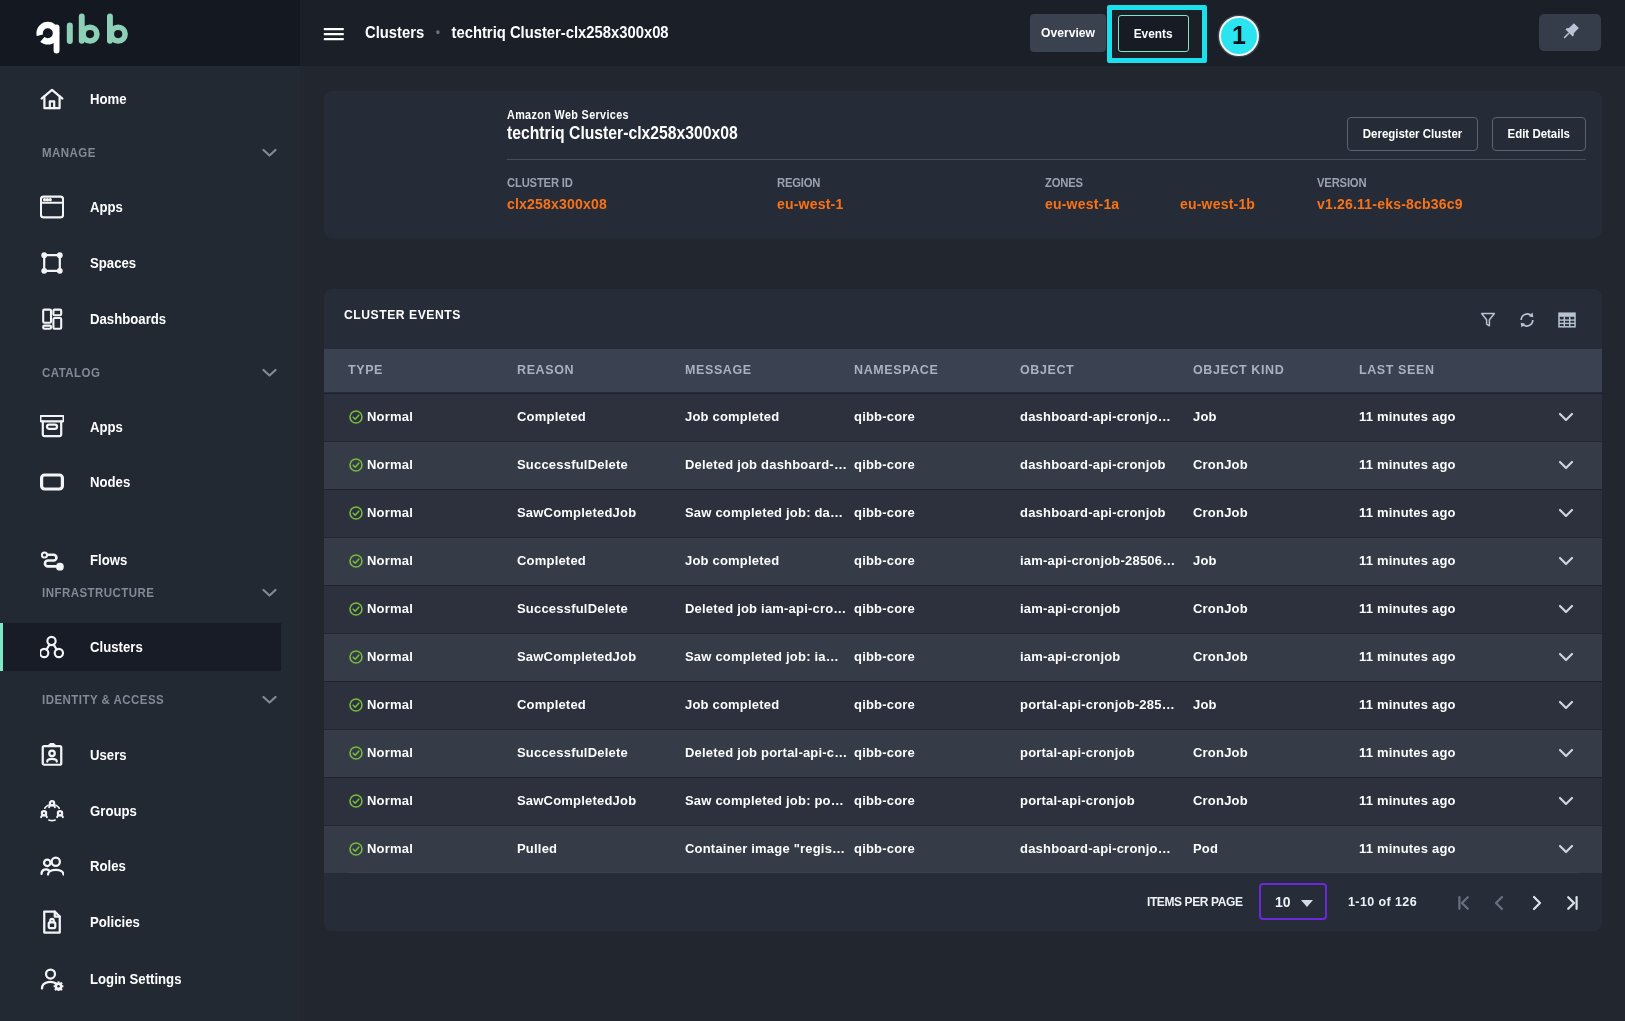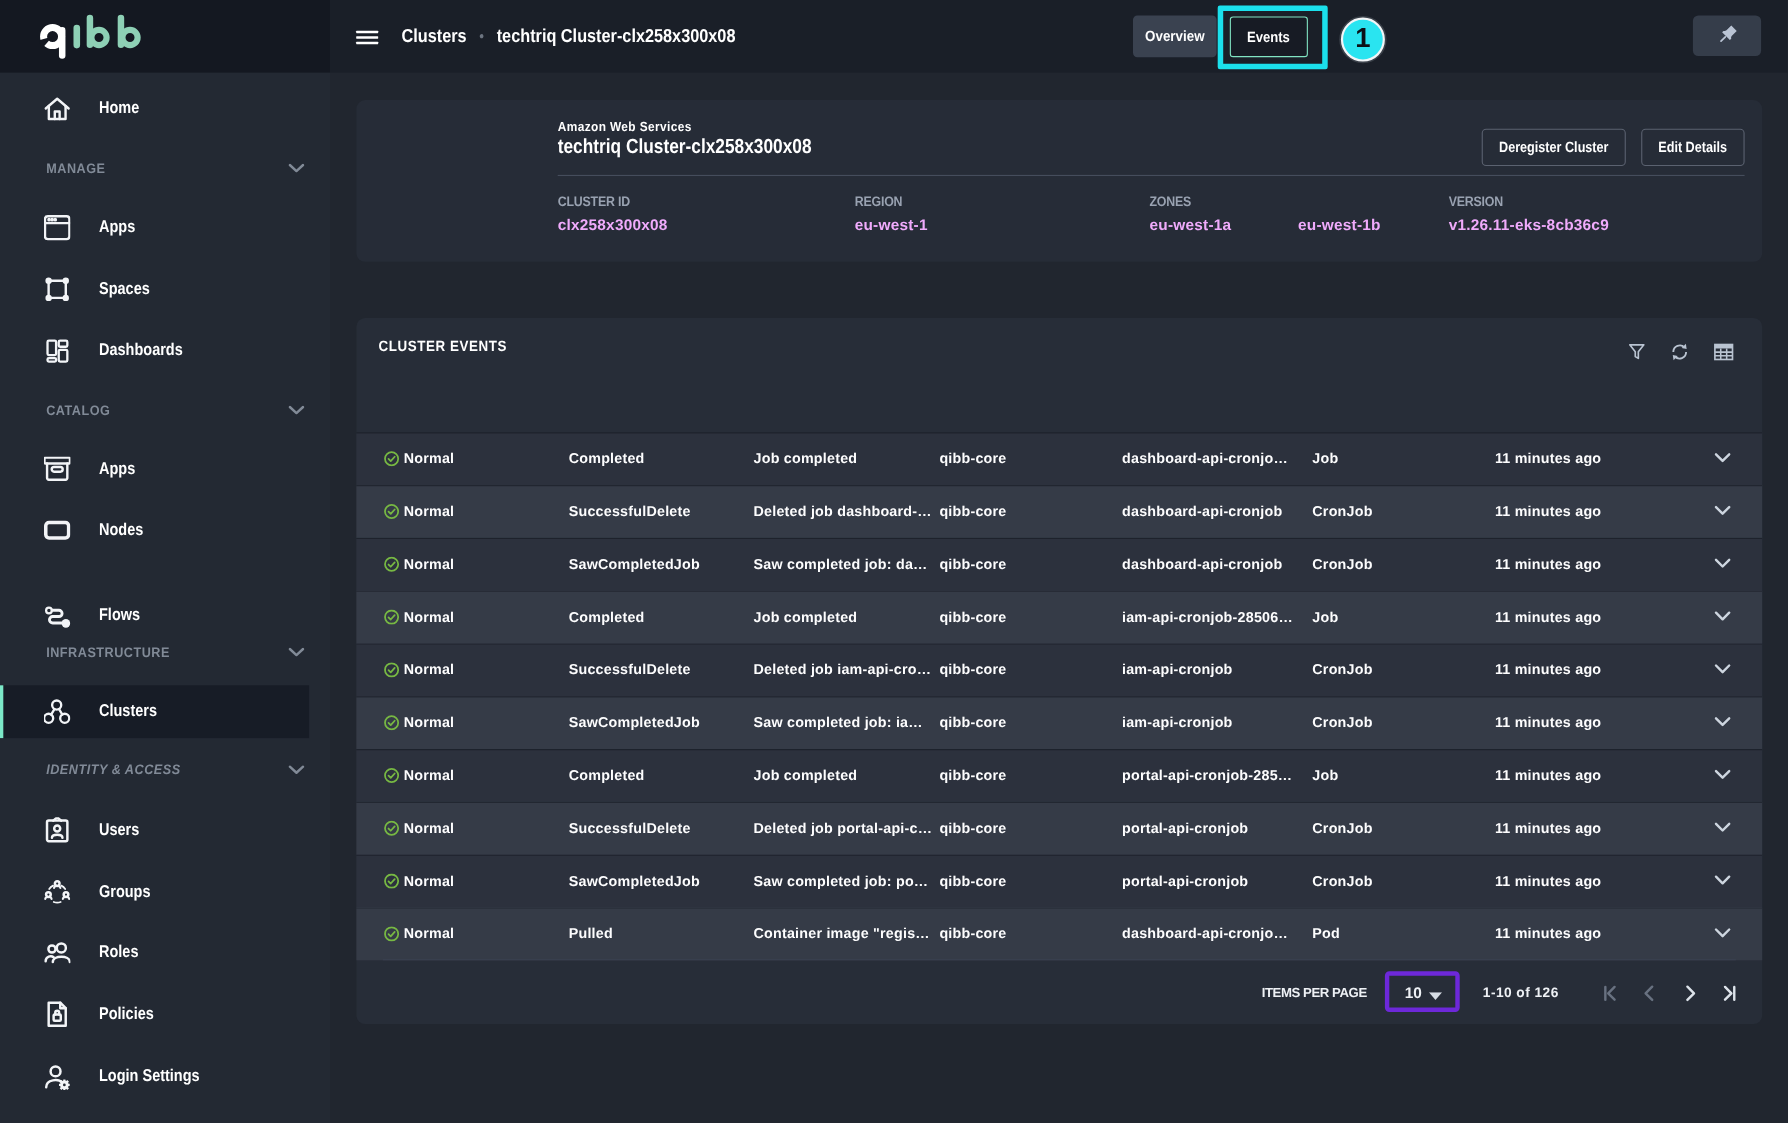--- a/index.html
+++ b/index.html
@@ -33,42 +33,42 @@
      background:#2ae4f0; border:2.5px solid #f2f5f7; box-shadow:0 0 0 1.5px #3a4049; color:#0c1117; font-size:25px; font-weight:bold;
      text-align:center; line-height:34px; }
   #pinbtn { position:absolute; left:1539px; top:14px; width:62px; height:37px; background:#353d4a; border-radius:5px; }
   
   #card { position:absolute; left:324px; top:91px; width:1278px; height:147px; background:#262c37; border-radius:8px; }
   #awsbox { position:absolute; left:0; top:0; width:167px; height:147px; background:#4c5362; border-radius:8px 0 0 8px; }
   #svc { position:absolute; left:183px; top:17px; color:#fff; font-size:12px; font-weight:bold; letter-spacing:0.4px; transform:scaleX(0.9); transform-origin:left top;}
   #ctitle { position:absolute; left:183px; top:31px; color:#fff; font-size:18.5px; font-weight:bold; transform:scaleX(0.85); transform-origin:left top; white-space:nowrap;}
   #cardsep { position:absolute; left:183px; top:68px; width:1079px; height:1px; background:#454d5c; }
   .flabel { position:absolute; top:85px; color:#99a2b1; font-size:12.5px; font-weight:bold; letter-spacing:-0.2px; transform:scaleX(0.9); transform-origin:left top;}
-  .fvalue { position:absolute; top:105px; color:#f0abfc; font-size:14px; font-weight:bold; letter-spacing:0.2px; }
+  .fvalue { position:absolute; top:105px; color:#f97316; font-size:14px; font-weight:bold; letter-spacing:0.2px; }
   .cardbtn { position:absolute; top:26px; height:34px; border:1px solid #5b6270; border-radius:4px;
      color:#fff; font-size:13.5px; font-weight:bold; text-align:center; line-height:32px; }
   
   #panel { position:absolute; left:324px; top:289px; width:1278px; height:642px; background:#272d38; border-radius:8px; }
   #ptitle { position:absolute; left:20px; top:18px; color:#fff; font-size:13.5px; font-weight:bold; letter-spacing:0.6px; transform:scaleX(0.9); transform-origin:left top;}
   #thead { position:absolute; left:0; top:60px; width:1278px; height:43px; background:#3a4150; }
   .th { position:absolute; top:0; height:43px; line-height:43px; color:#a9b2c1; font-size:12.5px;
     font-weight:bold; letter-spacing:0.6px; }
   .row { position:absolute; left:0; width:1278px; height:48px; }
   .row.odd  { background:#2c313d; box-shadow:inset 0 1px 0 rgba(16,20,27,0.5); }
   .row.even { background:#353b47; box-shadow:inset 0 1px 0 rgba(16,20,27,0.5); }
   .cell { position:absolute; top:0; height:48px; line-height:48px; color:#fdfdfe; font-size:13px;
     font-weight:bold; white-space:nowrap; letter-spacing:0.2px; }
   .cell.clip { overflow:hidden; text-overflow:ellipsis; }
   .typecell { display:flex; align-items:center; }
   .chev { position:absolute; right:28px; top:50%; transform:translateY(-50%); }
   #pgsep { position:absolute; left:24px; top:583px; width:1230px; height:1px; background:#3a4150; }
   #pager { position:absolute; left:0; top:584px; width:1278px; height:58px; }
   #ipp { position:absolute; left:823px; top:50%; transform:translateY(-50%); color:#eef1f5;
      font-size:12px; font-weight:bold; letter-spacing:-0.4px;}
-  #ippbox { position:absolute; left:935px; top:10px; width:68px; height:37px; border:4px solid #6d28d9; border-radius:4px;text-align:center; }
+  #ippbox { position:absolute; left:935px; top:10px; width:68px; height:37px; border:2px solid #6d28d9; border-radius:4px;text-align:center; }
   #range { position:absolute; left:1024px; top:50%; transform:translateY(-50%); color:#eef1f5;
      font-size:12.5px; font-weight:bold; letter-spacing:0.4px;}
 </style>
 </head>
 <body>
 <div id="sidebar">
   <div id="selbg"></div>
     <div id="selbar"></div>
   <div id="logoband">
     <svg width="95" height="46" viewBox="0 0 95 46" style="position:absolute; left:36px; top:9px;">
@@ -165,21 +165,21 @@
           <g transform="translate(12,12) scale(1.18) translate(-12,-12)">
             <circle cx="11.6" cy="6.9" r="3.5"></circle>
             <circle cx="5.4" cy="17.1" r="3.5"></circle>
             <circle cx="17.8" cy="17.1" r="3.5"></circle>
             <line x1="9.9" y1="10" x2="7.3" y2="14.2"></line>
             <line x1="13.4" y1="10" x2="16" y2="14.2"></line>
           </g>
         </svg>
         <span class="lbl">Clusters</span>
       </div>
-      <div class="sechead" style="top:673px;font-style:italic;">
+      <div class="sechead" style="top:673px;">
         <span class="lbl">IDENTITY &amp; ACCESS</span>
         <svg width="15" height="9" viewBox="0 0 15 9">
           <path d="M1.5 1.5 L7.5 7 L13.5 1.5" fill="none" stroke="#818a97" stroke-width="2.2" stroke-linecap="round" stroke-linejoin="round"></path>
         </svg>
       </div>
       <div class="navitem" style="top:728px;">
         <svg class="icon" width="24" height="24" viewBox="0 0 24 24" fill="none" stroke="#f2f4f7" stroke-width="1.8" stroke-linecap="round" stroke-linejoin="round">
           <g transform="translate(12,12) scale(1.25) translate(-12,-12)">
             <rect x="4.6" y="4.8" width="14.8" height="15" rx="1.2"></rect>
             <path d="M9.2 4.8 L12 2.4 L14.8 4.8"></path>
@@ -301,20 +301,29 @@
     <polygon points="4.4,17.4 3.7,12.8 8.2,13.7" fill="#b9c3d1"></polygon>
   </svg>
   <svg width="20" height="20" viewBox="0 0 20 20" style="position:absolute; left:1233px; top:21px;">
     <rect x="2" y="3.2" width="16" height="13.6" fill="none" stroke="#b9c3d1" stroke-width="1.5"></rect>
     <rect x="2" y="3.2" width="16" height="3.6" fill="#b9c3d1"></rect>
     <line x1="7.3" y1="6.8" x2="7.3" y2="16.8" stroke="#b9c3d1" stroke-width="1.4"></line>
     <line x1="12.7" y1="6.8" x2="12.7" y2="16.8" stroke="#b9c3d1" stroke-width="1.4"></line>
     <line x1="2" y1="10.1" x2="18" y2="10.1" stroke="#b9c3d1" stroke-width="1.4"></line>
     <line x1="2" y1="13.4" x2="18" y2="13.4" stroke="#b9c3d1" stroke-width="1.4"></line>
   </svg>
+  <div id="thead">
+    <div class="th" style="left:24px;">TYPE</div>
+    <div class="th" style="left:193px;">REASON</div>
+    <div class="th" style="left:361px;">MESSAGE</div>
+    <div class="th" style="left:530px;">NAMESPACE</div>
+    <div class="th" style="left:696px;">OBJECT</div>
+    <div class="th" style="left:869px;">OBJECT KIND</div>
+    <div class="th" style="left:1035px;">LAST SEEN</div>
+  </div>
   <div id="rows">
       <div class="row odd" style="top:104px;">
     <div class="cell typecell" style="left:25px; height:48px;"><svg width="14" height="14" viewBox="0 0 14 14" style="margin-right:4px;">
             <circle cx="7" cy="7" r="6" fill="none" stroke="#77b843" stroke-width="1.6"></circle>
             <path d="M4.2 7.2 L6.2 9.2 L9.8 5.2" fill="none" stroke="#77b843" stroke-width="1.6" stroke-linecap="round" stroke-linejoin="round"></path>
           </svg>Normal</div>
     <div class="cell" style="left:193px;">Completed</div>
     <div class="cell clip" style="left:361px; width:163px;">Job completed</div>
     <div class="cell" style="left:530px;">qibb-core</div>
     <div class="cell clip" style="left:696px; width:158px;">dashboard-api-cronjob-28506745</div>

